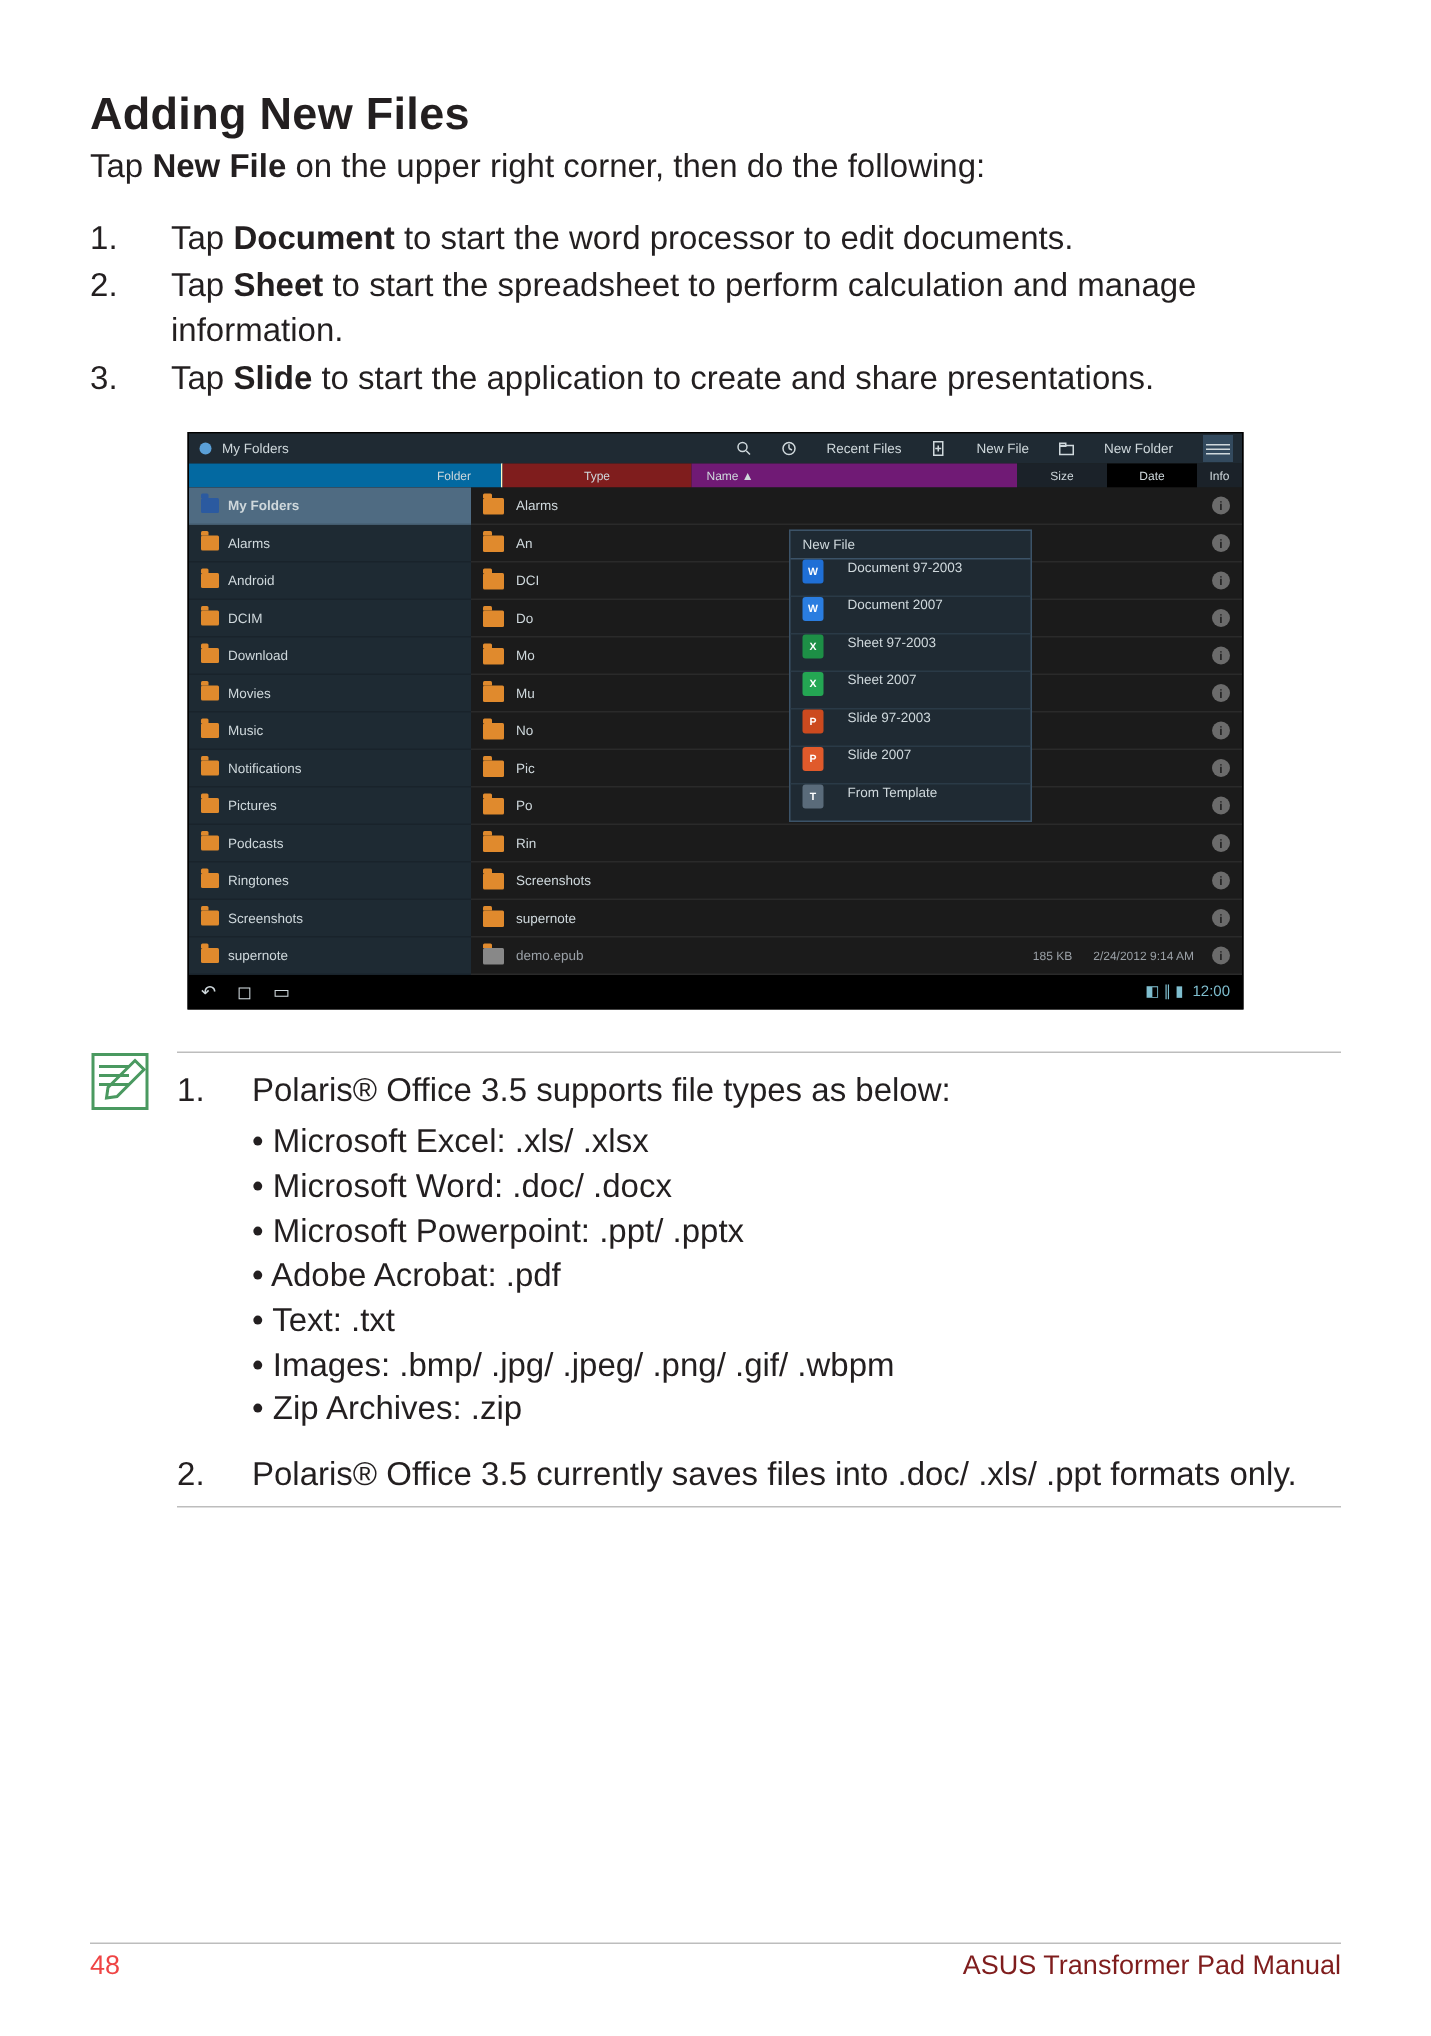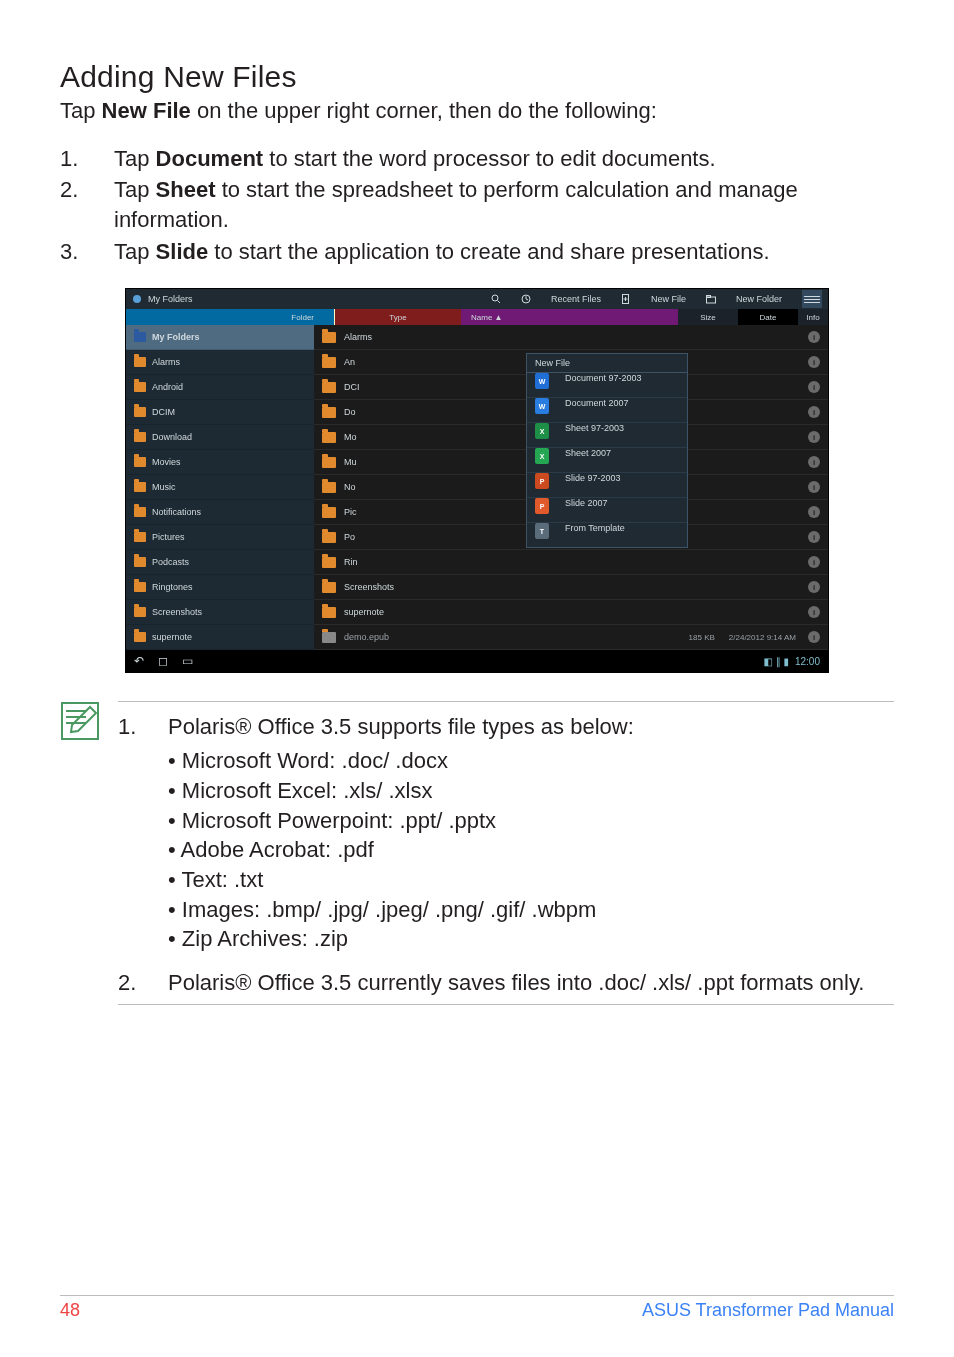--- a/index.html
+++ b/index.html
@@ -1,17 +1,17 @@
 <!DOCTYPE html>
 <html><head>
 <meta charset="utf-8">
 <style>
   html,body{margin:0;padding:0;background:#fff;font-family:"Segoe UI","Myriad Pro",Arial,Helvetica,sans-serif;color:#231f20}
   .page{width:954px;height:1357px;margin:0 auto;position:relative;box-sizing:border-box;padding:60px 60px 40px 60px}
-  h2{font-size:30px;font-weight:400;margin:0 0 2px 0;letter-spacing:.2px}
+  h2{font-size:30px;font-weight:700;margin:0 0 2px 0;letter-spacing:.2px}
   .intro{font-size:22px;line-height:1.35;margin:0 0 18px 0}
   ol.steps{margin:0 0 22px 0;padding:0;list-style:none;counter-reset:st}
   ol.steps>li{font-size:22px;line-height:1.35;display:flex;gap:28px;margin:0 0 2px 0}
   ol.steps>li::before{counter-increment:st;content:counter(st) ".";min-width:26px}
   .b{font-weight:700}
   .shot-wrap{display:flex;justify-content:center;margin:8px 0 28px 0}
   .shot{width:702px;background:#1b1b1b;border:1px solid #000;font-family:Arial,Helvetica,sans-serif}
   .topbar{height:20px;background:#1f2a33;display:flex;align-items:center;color:#cfd8dc;font-size:9px;padding:0 6px;justify-content:space-between}
   .topbar .left{display:flex;gap:6px;align-items:center}
   .topbar .right{display:flex;gap:20px;align-items:center}
@@ -62,21 +62,21 @@
   .note-body{flex:1}
   .note-body hr{border:none;border-top:1px solid #bdbdbd;margin:0 0 10px 0}
   ol.notes{margin:0;padding:0;list-style:none;counter-reset:nt;font-size:22px;line-height:1.35}
   ol.notes>li{display:flex;gap:24px;margin:0 0 6px 0}
   ol.notes>li::before{counter-increment:nt;content:counter(nt) ".";min-width:26px}
   ul.filetypes{margin:4px 0 8px 0;padding:0;list-style:none;font-size:22px;line-height:1.35}
   ul.filetypes>li::before{content:"• ";}
   .footer{position:absolute;left:60px;right:60px;bottom:36px;display:flex;justify-content:space-between;align-items:flex-end;font-size:18px}
   .footer hr{width:100%;border:none;border-top:1px solid #bdbdbd;position:absolute;left:0;right:0;top:-14px}
   .footer .pg{color:#ef4444}
-  .footer .man{color:#3b82f6}
+  .footer .man{color:#7f1d1d}
 </style>
 </head>
 <body>
 
 <div class="page">
   <h2>Adding New Files</h2>
   <p class="intro">
     <span>Tap </span><span class="b">New File</span><span> on the upper right corner, then do the following:</span>
   </p>
 
@@ -332,22 +332,22 @@
           <path d="M30 6 l6 6 -18 18 -7 1 1-7 z" fill="none" stroke="#4a9960" stroke-width="2"></path>
         </svg>
     </div>
     <div class="note-body">
       <hr>
       <ol class="notes">
         <li>
           <div>
             <span>Polaris® Office 3.5 supports file types as below:</span>
             <ul class="filetypes" id="filetypes">
+                <li>Microsoft Excel: .xls/ .xlsx</li>
                 <li>Microsoft Word: .doc/ .docx</li>
-                <li>Microsoft Excel: .xls/ .xlsx</li>
                 <li>Microsoft Powerpoint: .ppt/ .pptx</li>
                 <li>Adobe Acrobat: .pdf</li>
                 <li>Text: .txt</li>
                 <li>Images: .bmp/ .jpg/ .jpeg/ .png/ .gif/ .wbpm</li>
                 <li>Zip Archives: .zip</li>
               </ul>
           </div>
         </li>
         <li>
             <div>Polaris® Office 3.5 currently saves files into .doc/ .xls/ .ppt formats only.</div>

